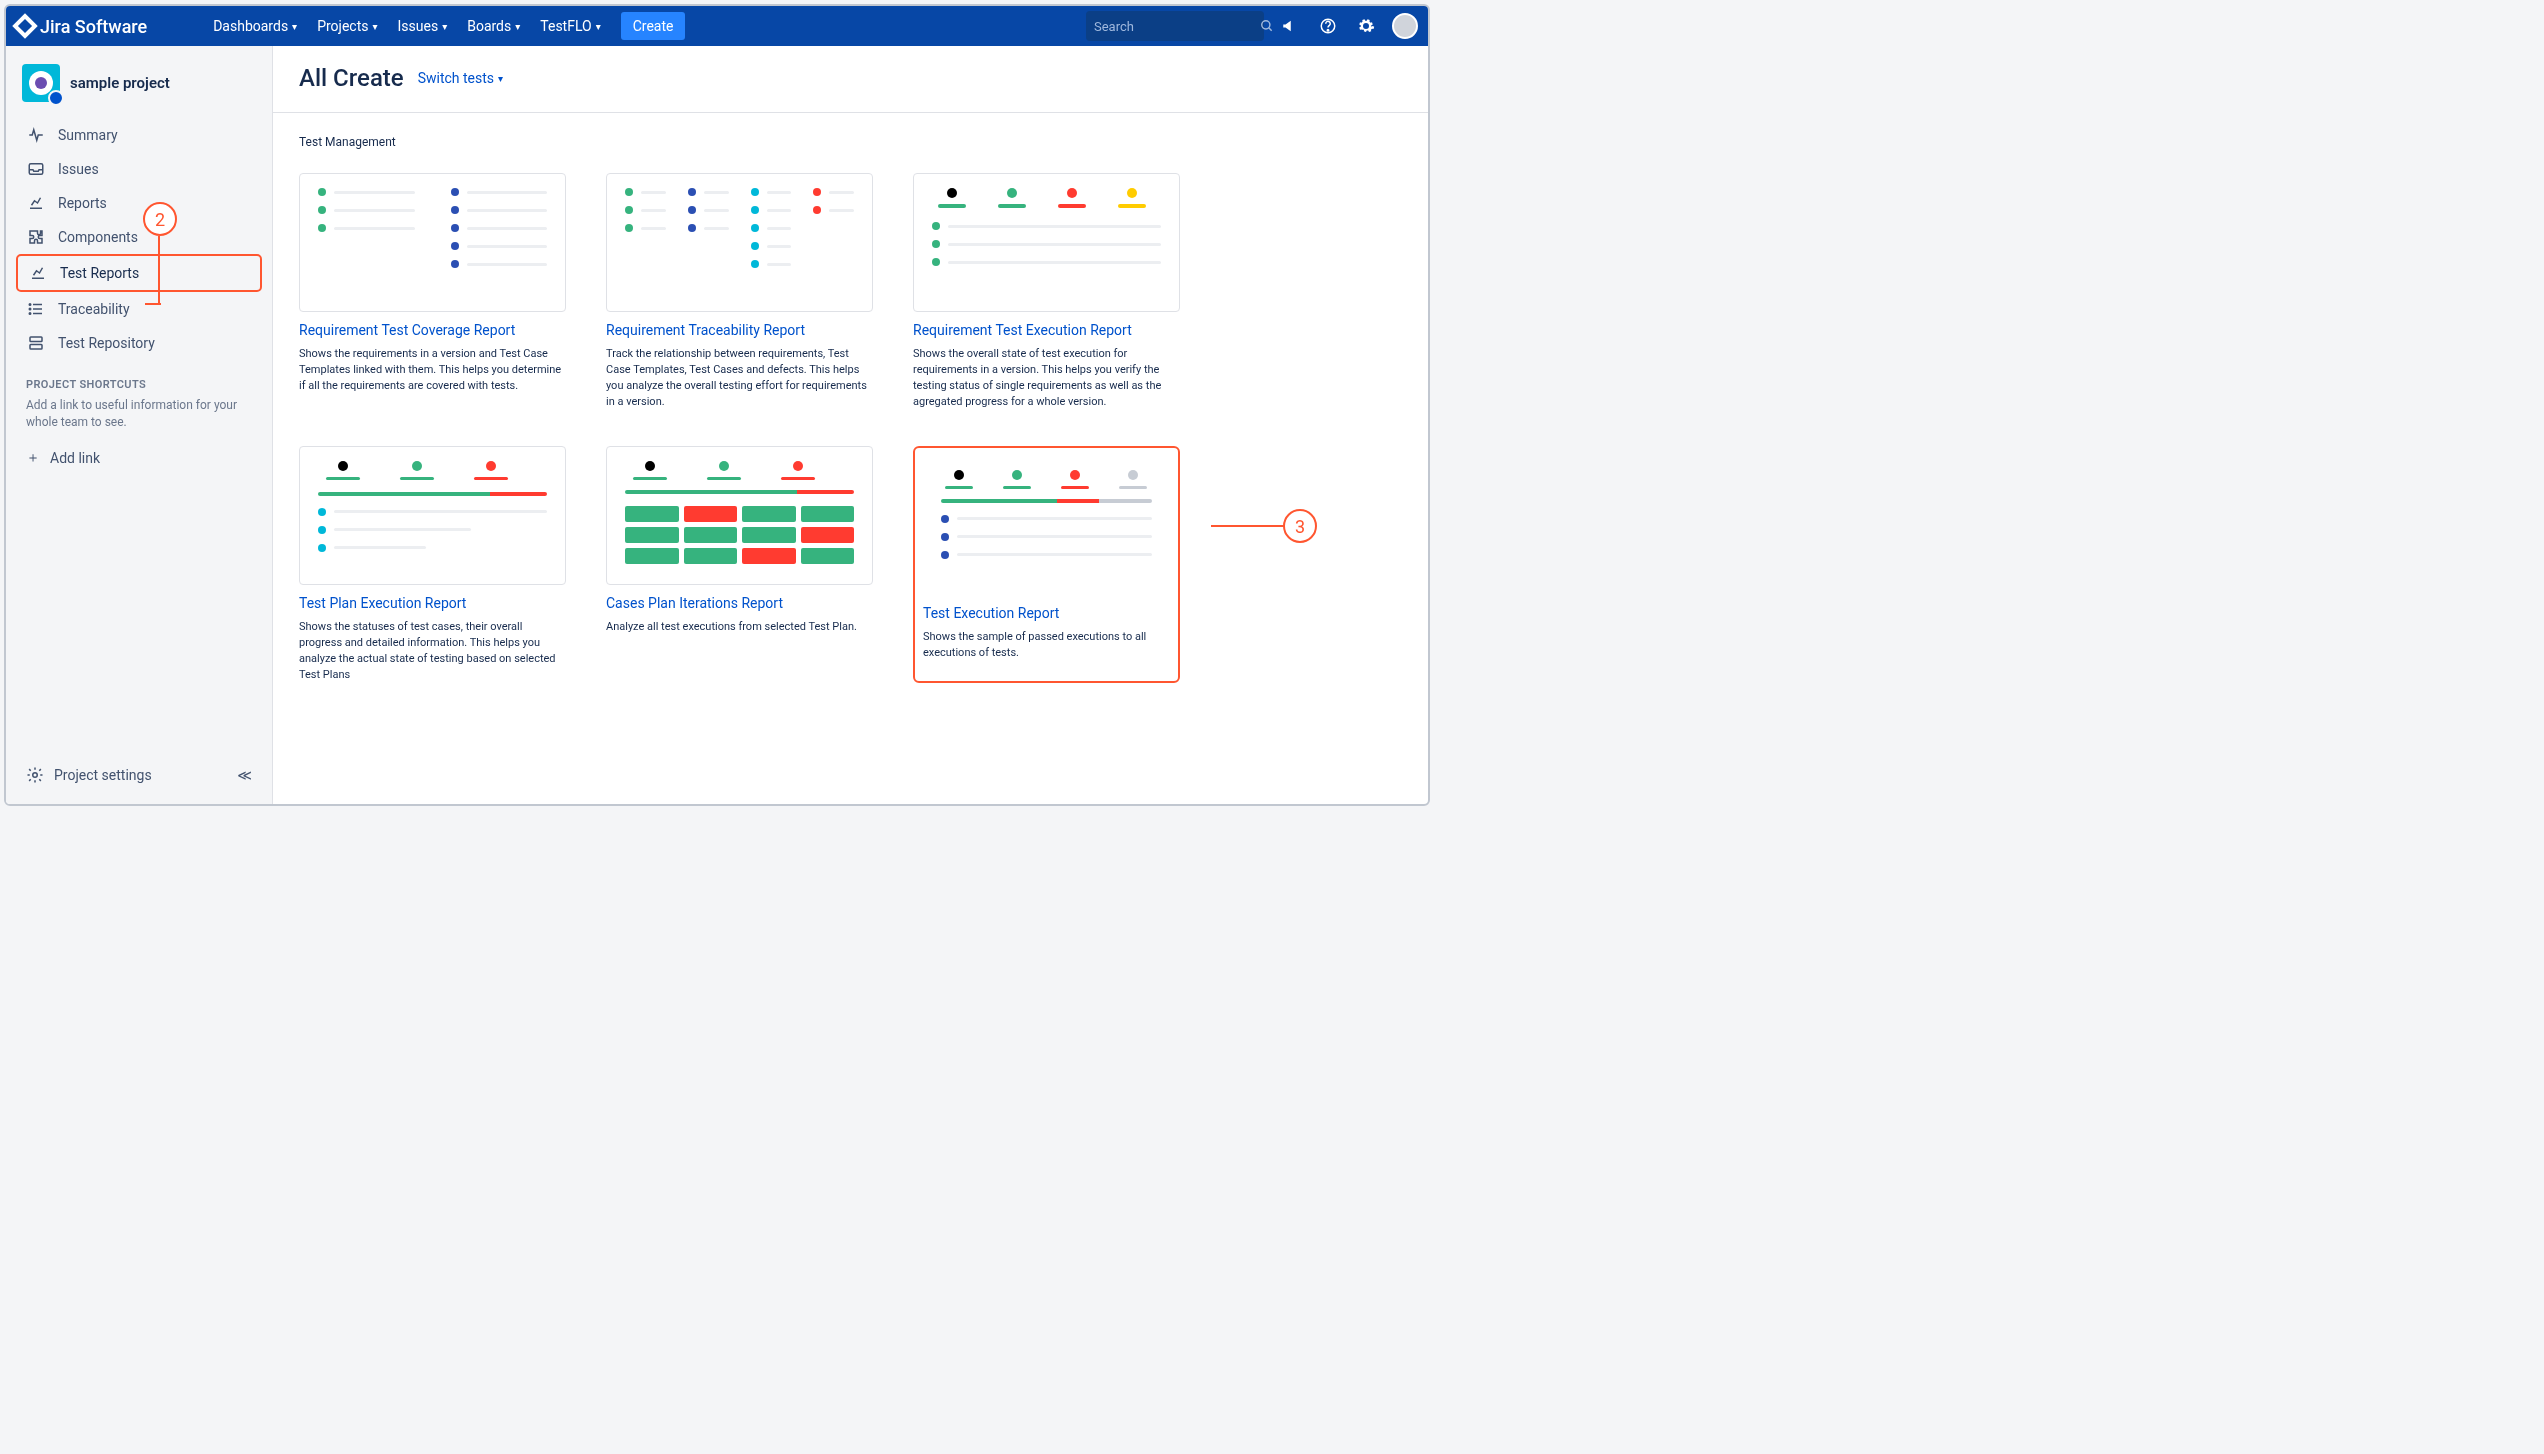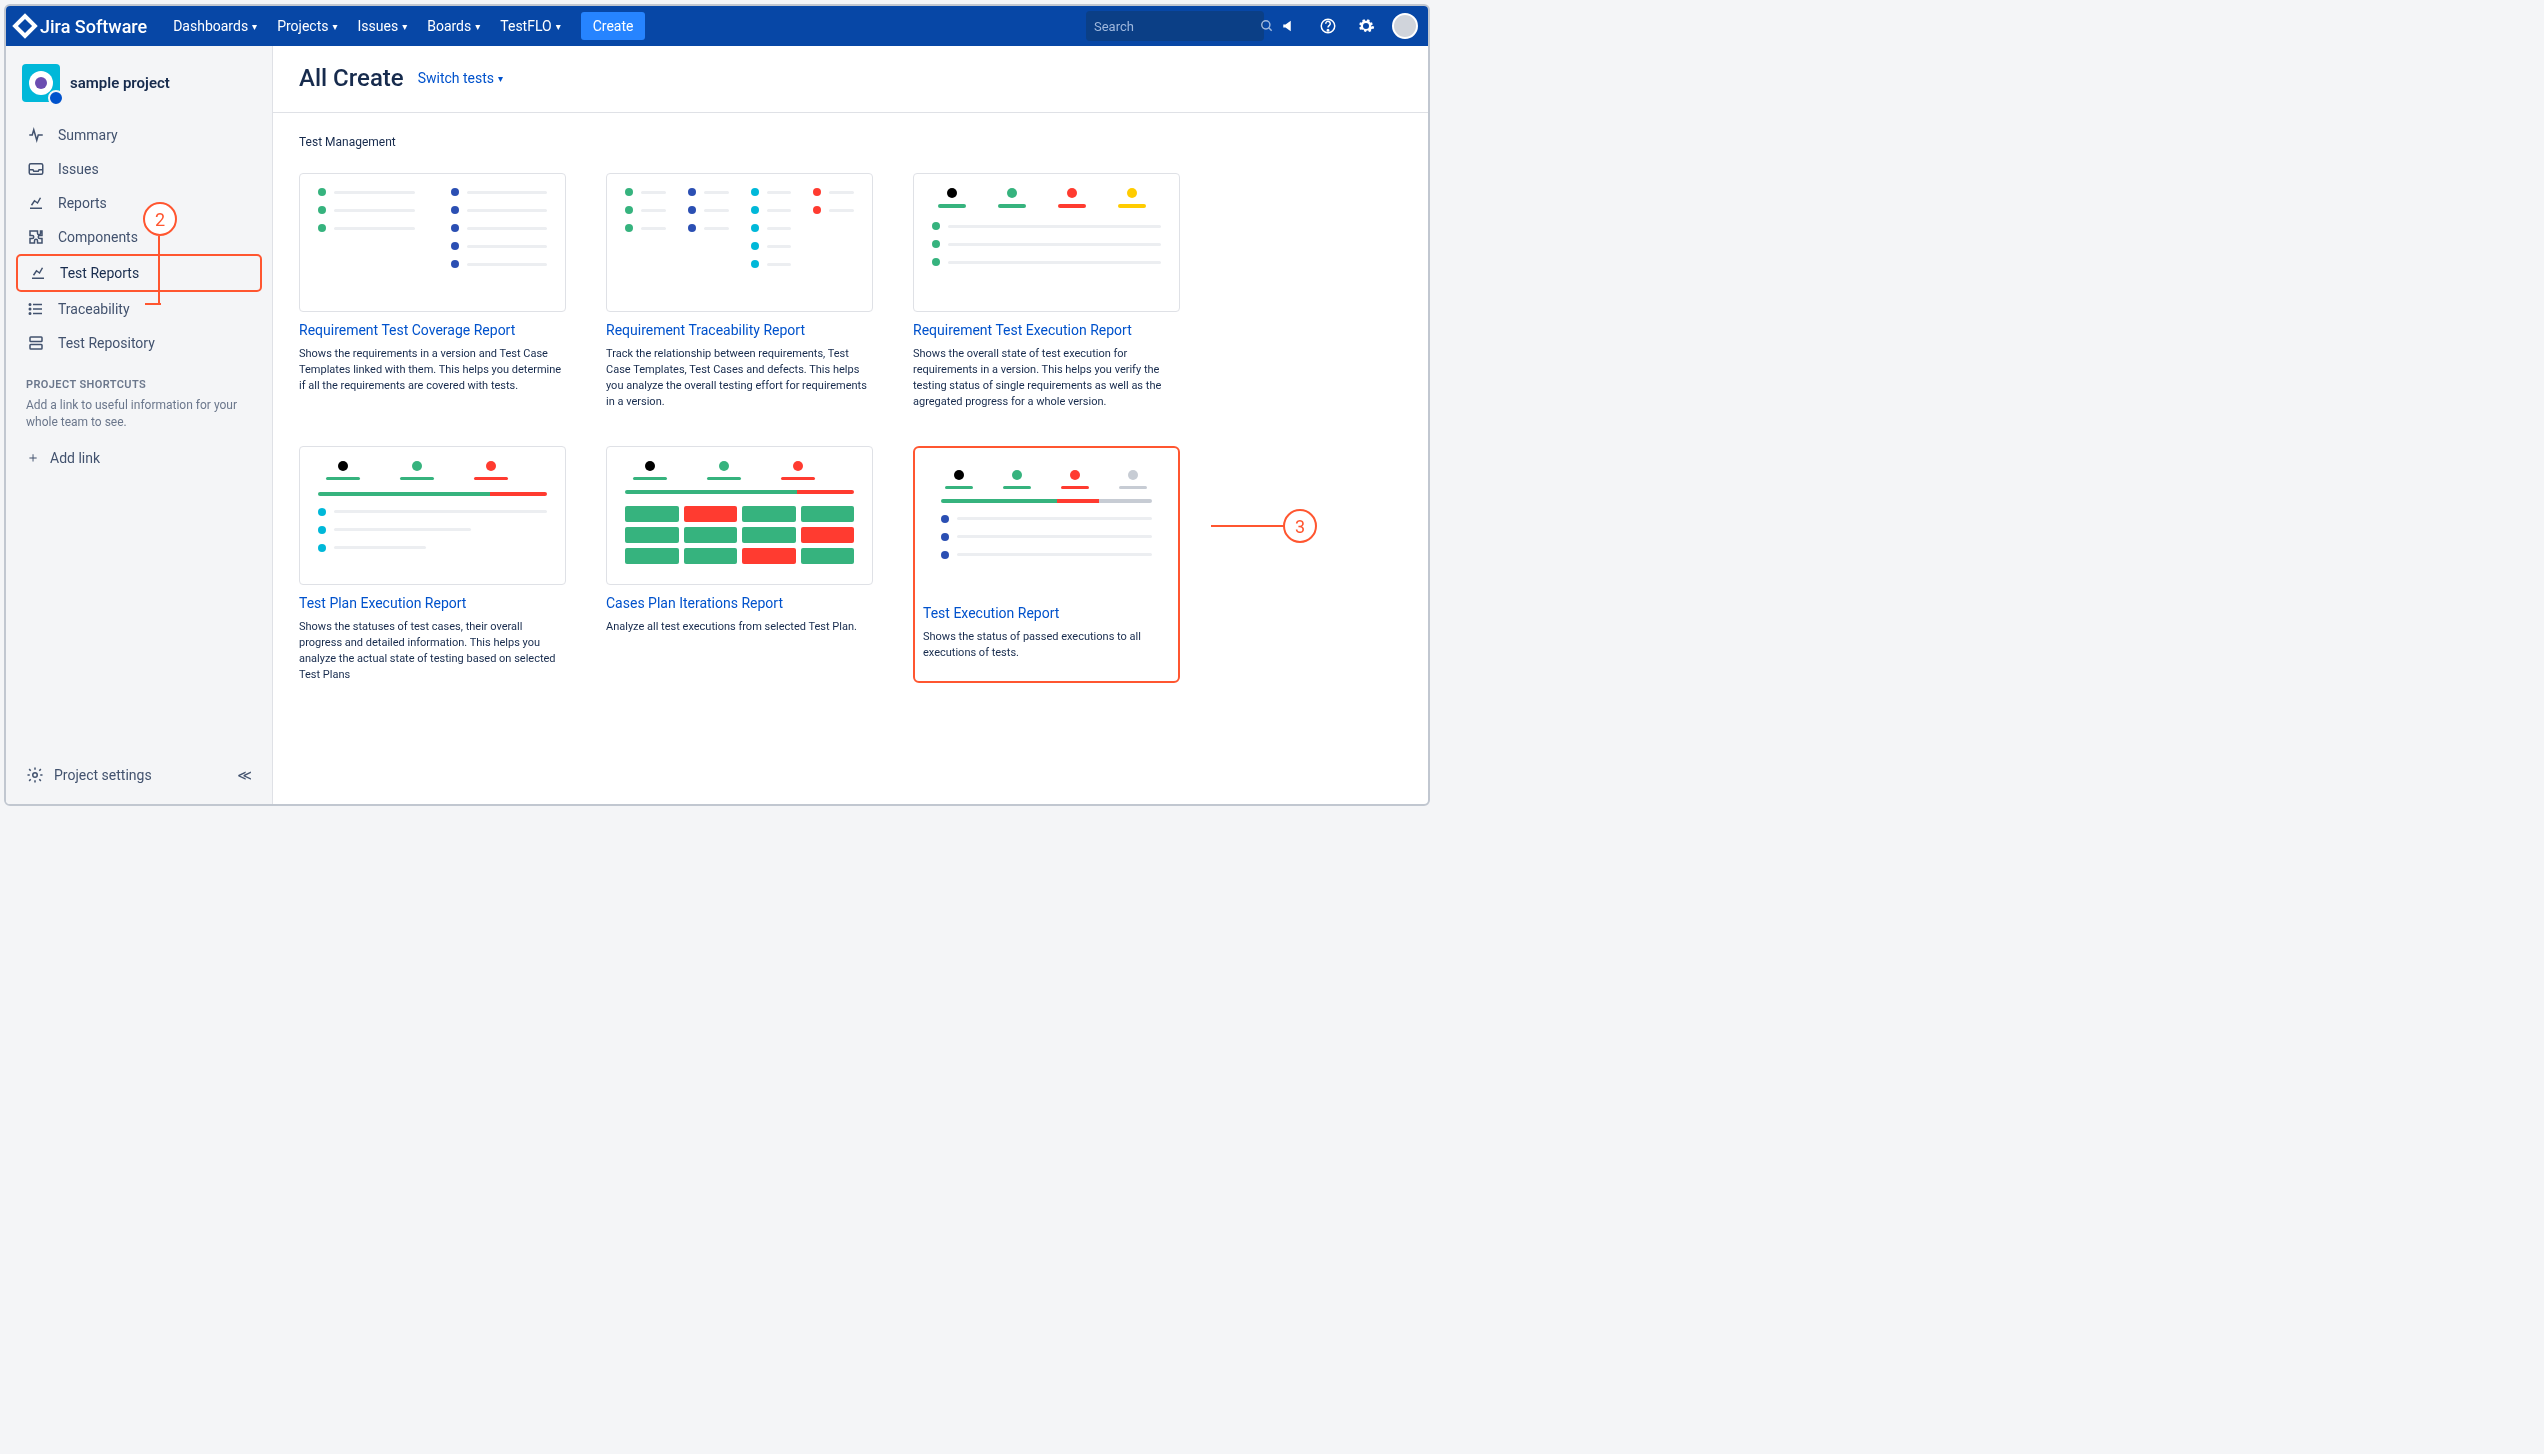--- a/index.html
+++ b/index.html
@@ -1,20 +1,20 @@
 <!DOCTYPE html>
 <html><head>
 <meta charset="utf-8">
 <style>
 * { margin:0; padding:0; box-sizing:border-box; font-family:-apple-system,BlinkMacSystemFont,"Segoe UI",Roboto,Arial,sans-serif; }
 body { background:#f4f5f7; }
 .frame { width:1426px; height:802px; background:#fff; border:2px solid #c1c7d0; border-radius:6px; overflow:hidden; position:relative; margin:4px; }
 
 
-.topnav { height:40px; background:#0747a6; display:flex; align-items:center; padding:0 10px; color:#fff; }
+.topnav { height:40px; background:#0747a6; display:flex; align-items:center; padding:0 10px; color:#fff;gap:40px; }
 .logo { display:flex; align-items:center; font-weight:500; font-size:18px; gap:6px; margin-right:18px; }
 .logo-sq { width:18px; height:18px; background:#fff; transform:rotate(45deg); position:relative; }
 .logo-sq::after{content:"";position:absolute;inset:4px;background:#0747a6;}
 .navitems { display:flex; align-items:center; gap:4px; }
 .navitem { padding:6px 8px; font-size:14px; display:flex; align-items:center; gap:4px; cursor:pointer; border-radius:3px; }
 .chev{font-size:10px;}
 .create-btn{ background:#2684ff; padding:6px 12px; border-radius:3px; margin-left:8px; font-size:14px; cursor:pointer;}
 .nav-right{margin-left:auto; display:flex; align-items:center; gap:14px;}
 .search{ background:#0b3f86; border-radius:4px; width:178px; height:30px; display:flex; align-items:center; padding:0 8px; }
 .search input{ background:transparent; border:none; outline:none; color:#fff; flex:1; font-size:13px;}
@@ -501,21 +501,21 @@
             <div class="mini-row">
                 <span class="mini-dot" style="background:#2b4fb3"></span>
                 <span class="mini-line"></span>
               </div>
             <div class="mini-row">
                 <span class="mini-dot" style="background:#2b4fb3"></span>
                 <span class="mini-line"></span>
               </div>
           </div>
           <span class="card-link">Test Execution Report</span>
-          <div class="card-desc">Shows the status of passed executions to all executions of tests.</div>
+          <div class="card-desc">Shows the sample of passed executions to all executions of tests.</div>
         </div>
       </div>
     </div>
   </div>
 
   <div class="callout" style="top:196px;left:137px;">2</div>
   <div class="stem" style="top:230px;left:152px;width:2px;height:67px;"></div>
   <div class="stem" style="top:297px;left:139px;width:16px;height:2px;"></div>
 
   <div class="callout" style="top:503px;left:1277px;">3</div>

